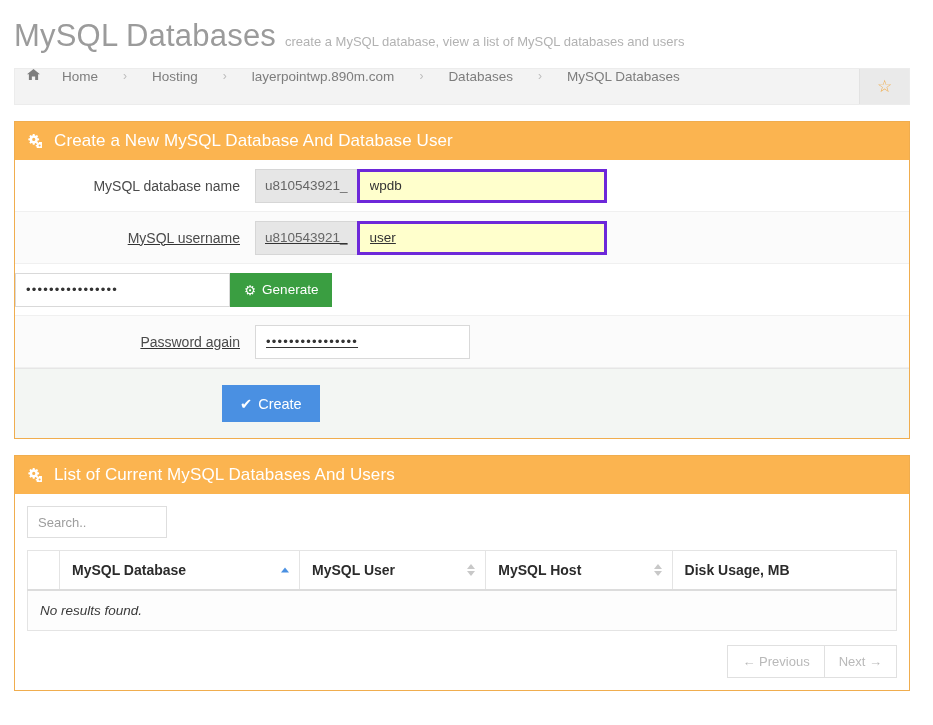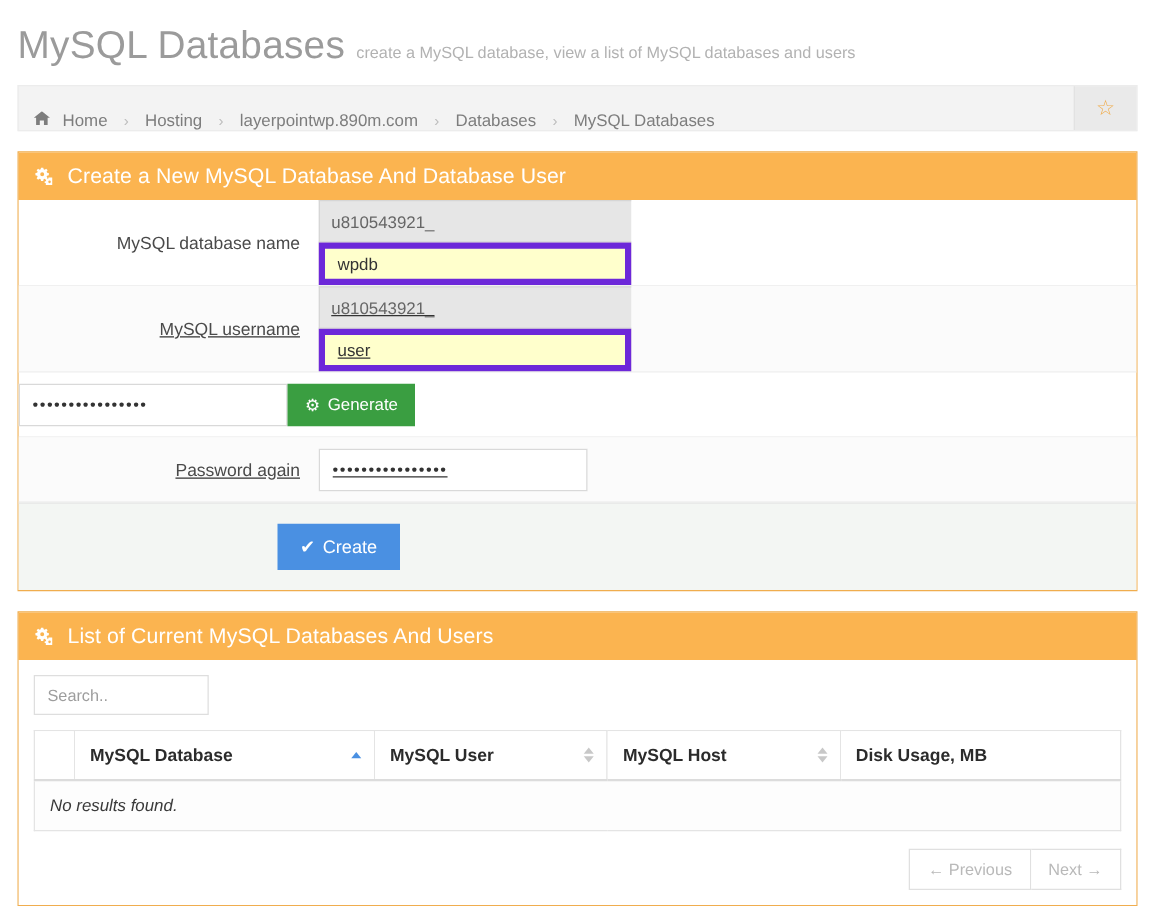--- a/index.html
+++ b/index.html
@@ -39,25 +39,25 @@
     margin: 14px 14px 0 14px;
     height: 37px;
     background: #f3f3f3;
     display: flex;
     align-items: stretch;
     border: 1px solid #ececec;
   }
   .breadcrumb {
     flex: 1;
     display: flex;
-    align-items: flex-end;
+    align-items: flex-start;
     padding-left: 12px;
     font-size: 13.5px;
     color: #7d7d7d;
-    gap: 4px;
+    gap: 16px;
   }
   .crumb {
     color: #7d7d7d;
     text-decoration: none;
     white-space: nowrap;
   }
   .crumb-sep {
     color: #bdbdbd;
     margin: 0 9px;
     font-size: 12px;
@@ -112,35 +112,35 @@
   .form-row.stripe { background: #fbfbfb; text-decoration: underline; }
   .form-row .lbl {
     width: 240px;
     text-align: right;
     padding-right: 15px;
     font-size: 14px;
     color: #4a4a4a;
     font-weight: 400;
   }
   .form-ctrl { display: flex; align-items: center; }
-  .input-group { display: flex; align-items: stretch; flex-direction: column; }
+  .input-group { display: flex; align-items: stretch; }
   .input-addon {
     background: #e6e6e6;
     border: 1px solid #d6d6d6;
     border-right: none;
     padding: 0 9px;
     display: flex;
     align-items: center;
     font-size: 13.5px;
     color: #666;
     height: 34px;
   }
   .txt-input {
     height: 34px;
-    border: 5px solid #6d28d9;
+    border: 3px solid #6d28d9;
     background: #ffffcc;
     font-size: 13.5px;
     color: #333;
     padding: 0 10px;
     width: 250px;
     font-family: "Liberation Sans", sans-serif;
     outline: none;
   }
   .pwd-input {
     height: 34px;

